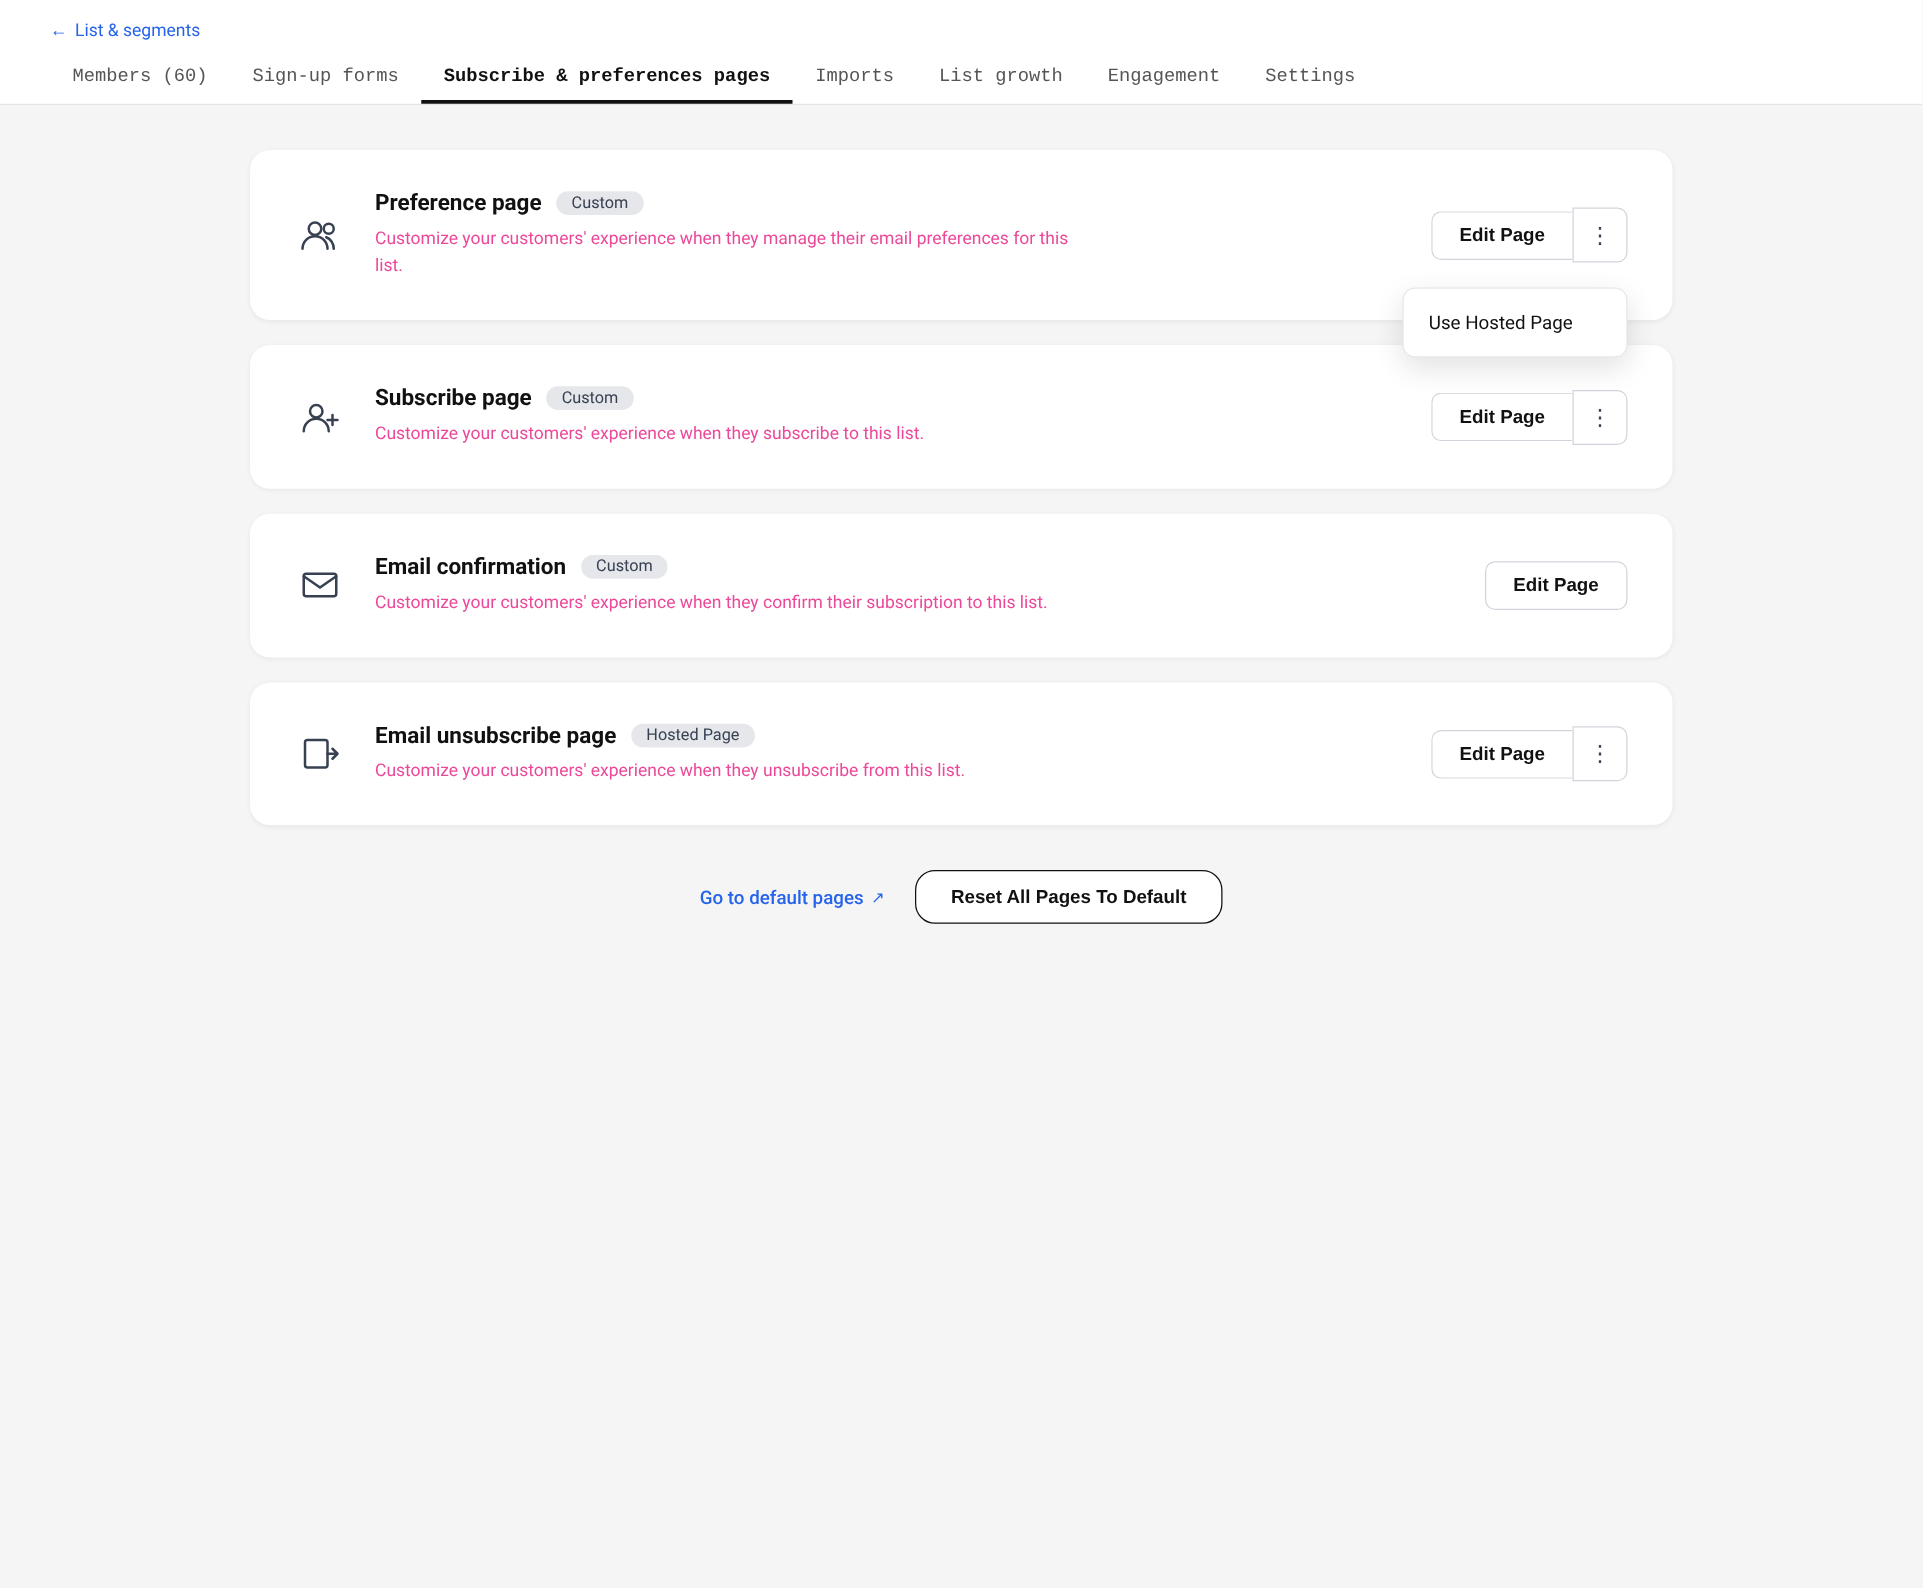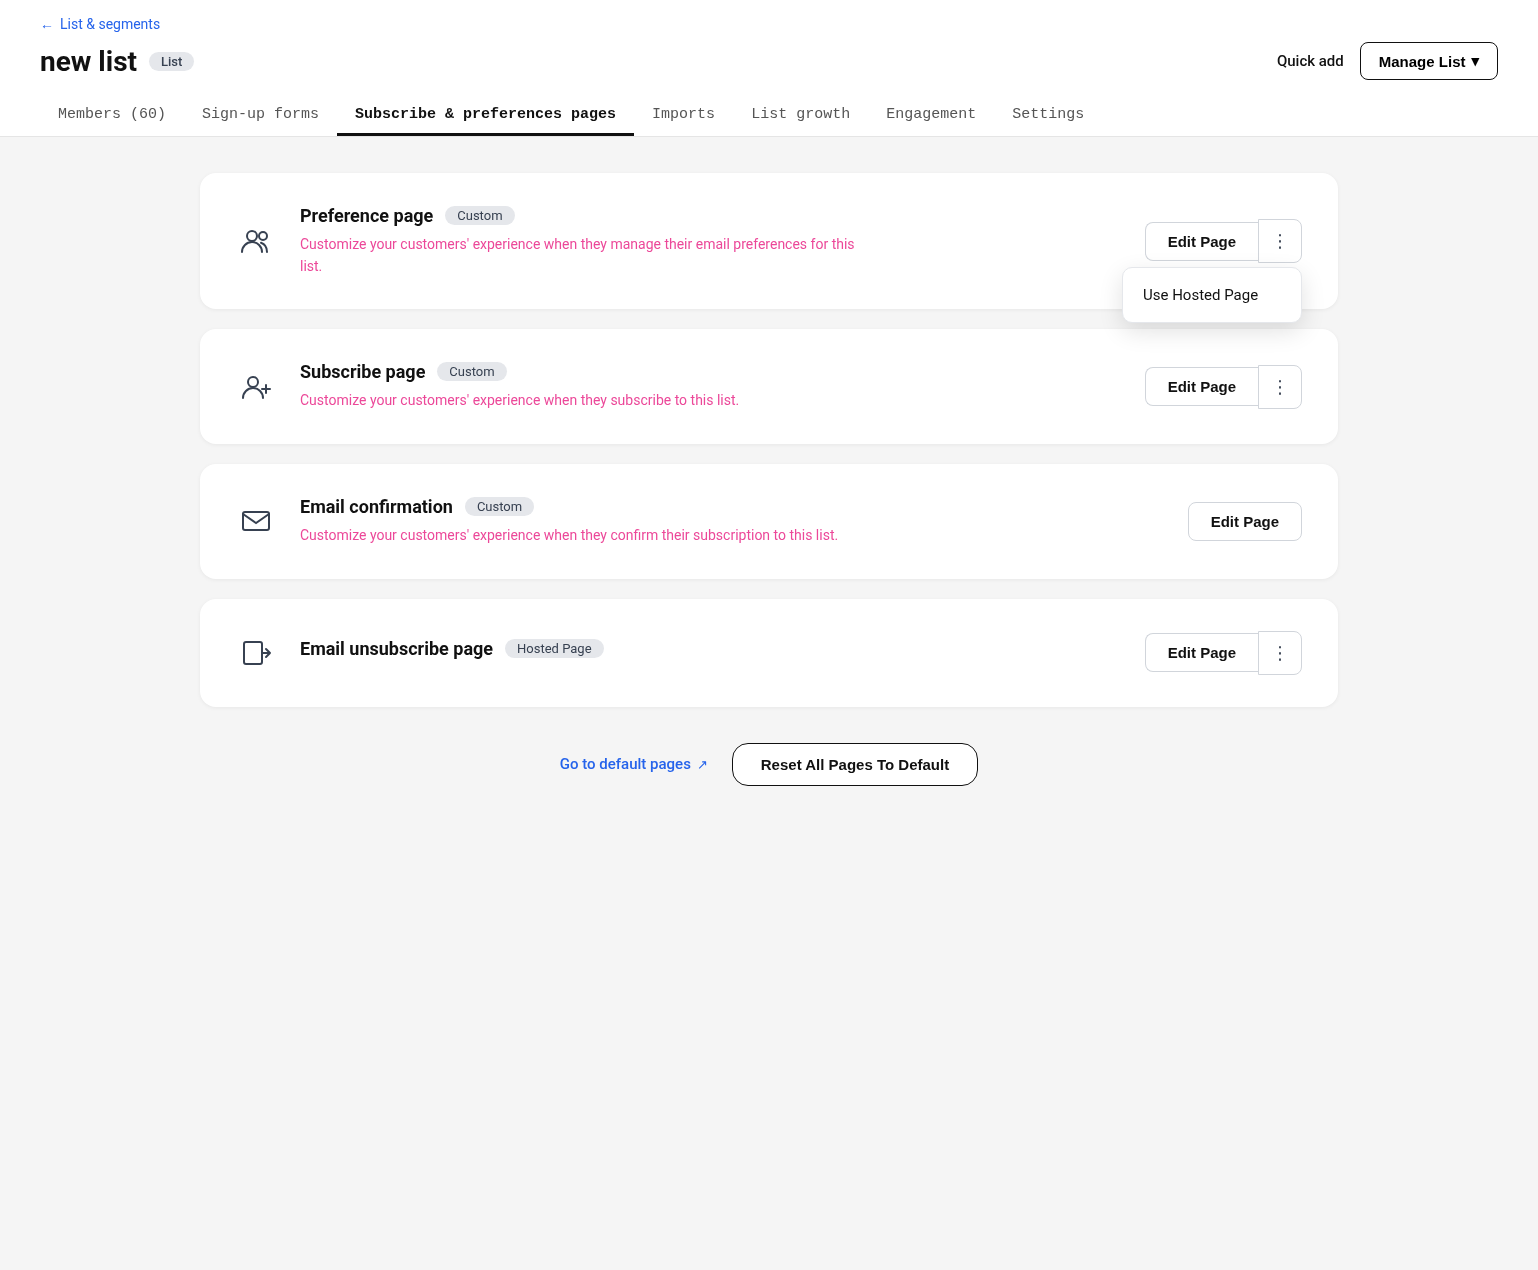--- a/index.html
+++ b/index.html
@@ -181,21 +181,21 @@
       padding: 10px 12px;
       font-size: 18px;
       cursor: pointer;
       color: #374151;
       display: flex;
       align-items: center;
       justify-content: center;
     }
     .dropdown-menu {
       position: absolute;
-      top: 48px;
+      top: 64px;
       right: 0;
       background: #fff;
       border: 1px solid #e5e7eb;
       border-radius: 10px;
       box-shadow: 0 8px 24px rgba(0,0,0,0.12);
       z-index: 100;
       min-width: 180px;
       padding: 6px 0;
     }
     .dropdown-item {
@@ -234,33 +234,20 @@
     }
   </style>
 </head>
 <body>
 
 <div class="top-bar">
   <a class="back-link">
     <span>←</span>
     <span>List &amp; segments</span>
   </a>
-  <div class="title-row">
-    <div class="title-left">
-      <span class="page-title">new list</span>
-      <span class="list-badge">List</span>
-    </div>
-    <div class="title-right">
-      <span class="quick-add-label">Quick add</span>
-      <button class="manage-list-btn">
-        <span>Manage List</span>
-        <span>▾</span>
-      </button>
-    </div>
-  </div>
   <nav class="nav-tabs">
     <div class="nav-tab">Members (60)</div>
     <div class="nav-tab">Sign-up forms</div>
     <div class="nav-tab active">Subscribe &amp; preferences pages</div>
     <div class="nav-tab">Imports</div>
     <div class="nav-tab">List growth</div>
     <div class="nav-tab">Engagement</div>
     <div class="nav-tab">Settings</div>
   </nav>
 </div>
@@ -339,20 +326,21 @@
       <svg width="32" height="32" viewBox="0 0 32 32" fill="none" xmlns="http://www.w3.org/2000/svg">
         <rect x="4" y="5" width="18" height="22" rx="2" stroke="#374151" stroke-width="2" fill="none"></rect>
         <path d="M22 16h8M26 12l4 4-4 4" stroke="#374151" stroke-width="2" fill="none" stroke-linecap="round" stroke-linejoin="round"></path>
       </svg>
     </div>
     <div class="card-info">
       <div class="card-title-row">
         <span class="card-title">Email unsubscribe page</span>
         <span class="card-badge hosted">Hosted Page</span>
       </div>
+      <p class="card-desc">Customize your customers' experience when they unsubscribe from this list.</p>
     </div>
     <div class="card-actions">
       <button class="edit-page-btn">Edit Page</button>
       <button class="more-btn">⋮</button>
     </div>
   </div>
 
   <div class="bottom-actions">
     <a class="go-default-link">
       <span>Go to default pages</span>

